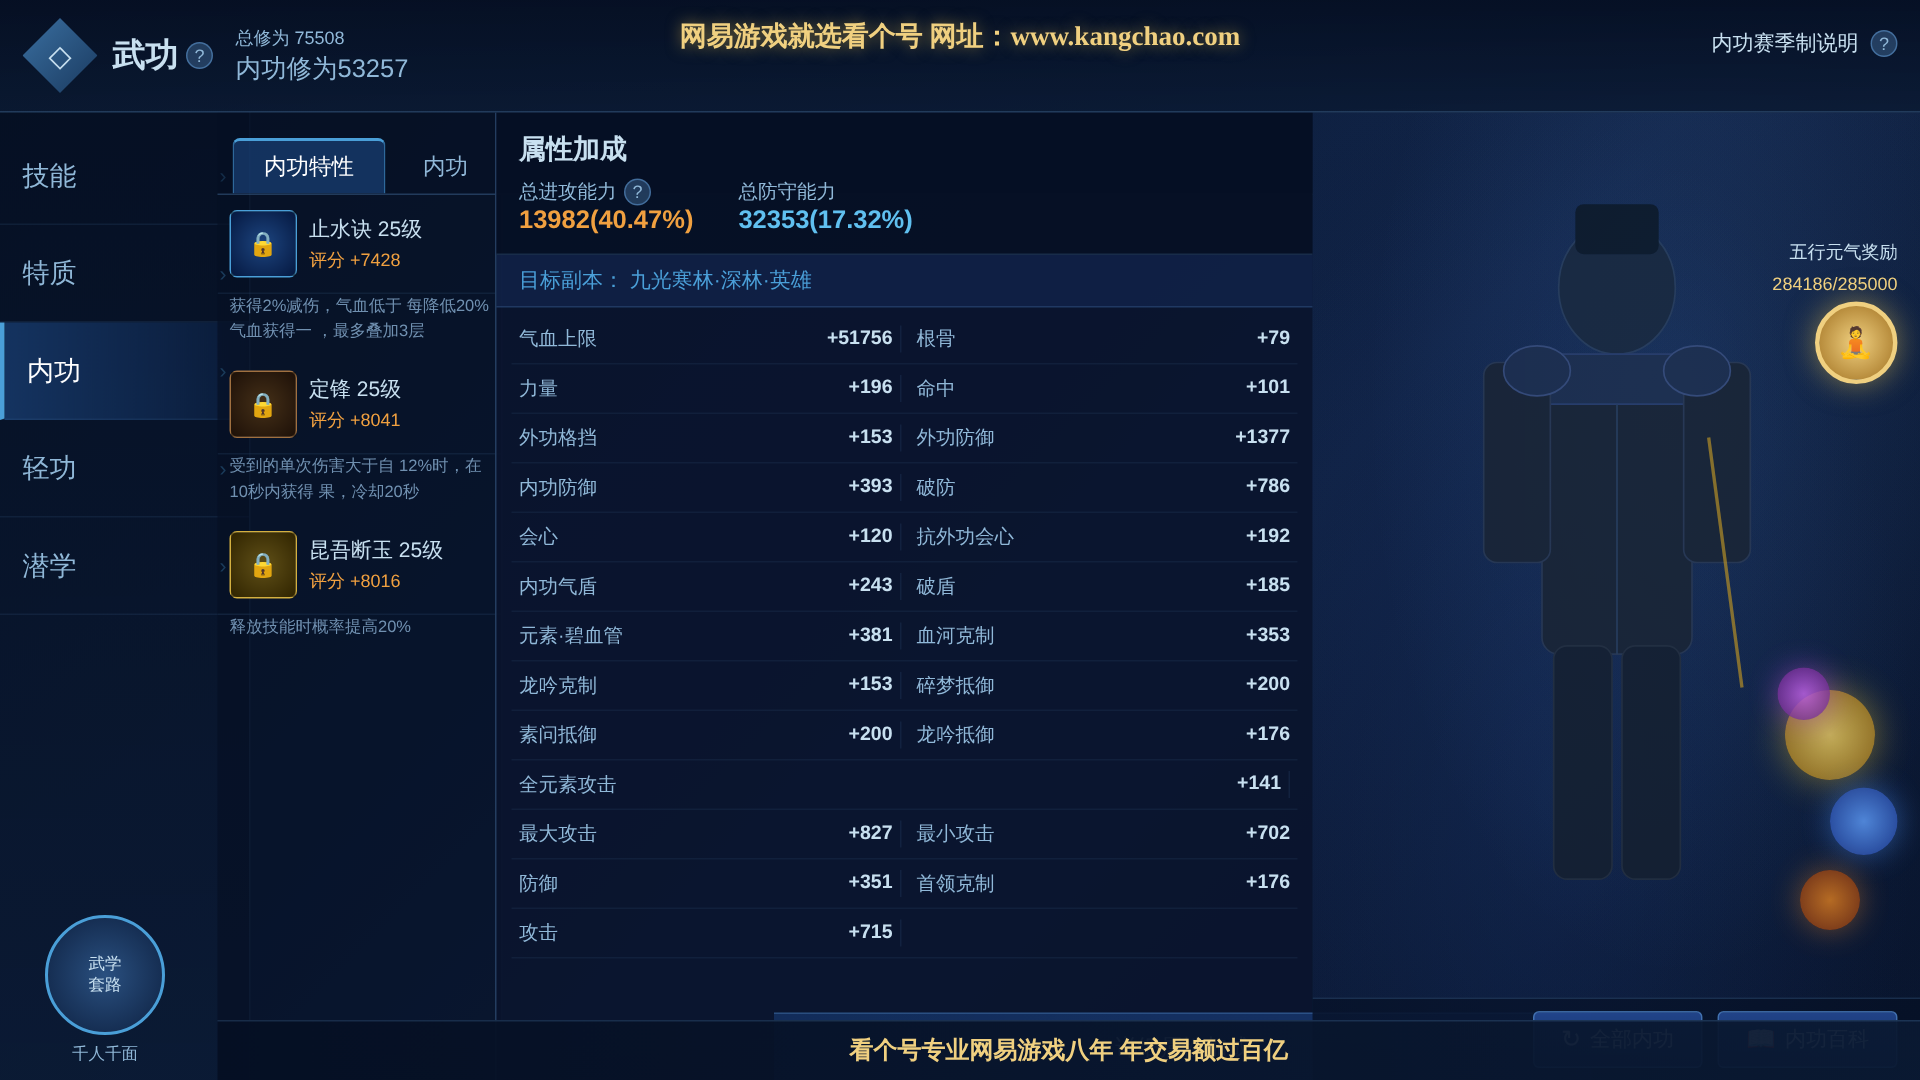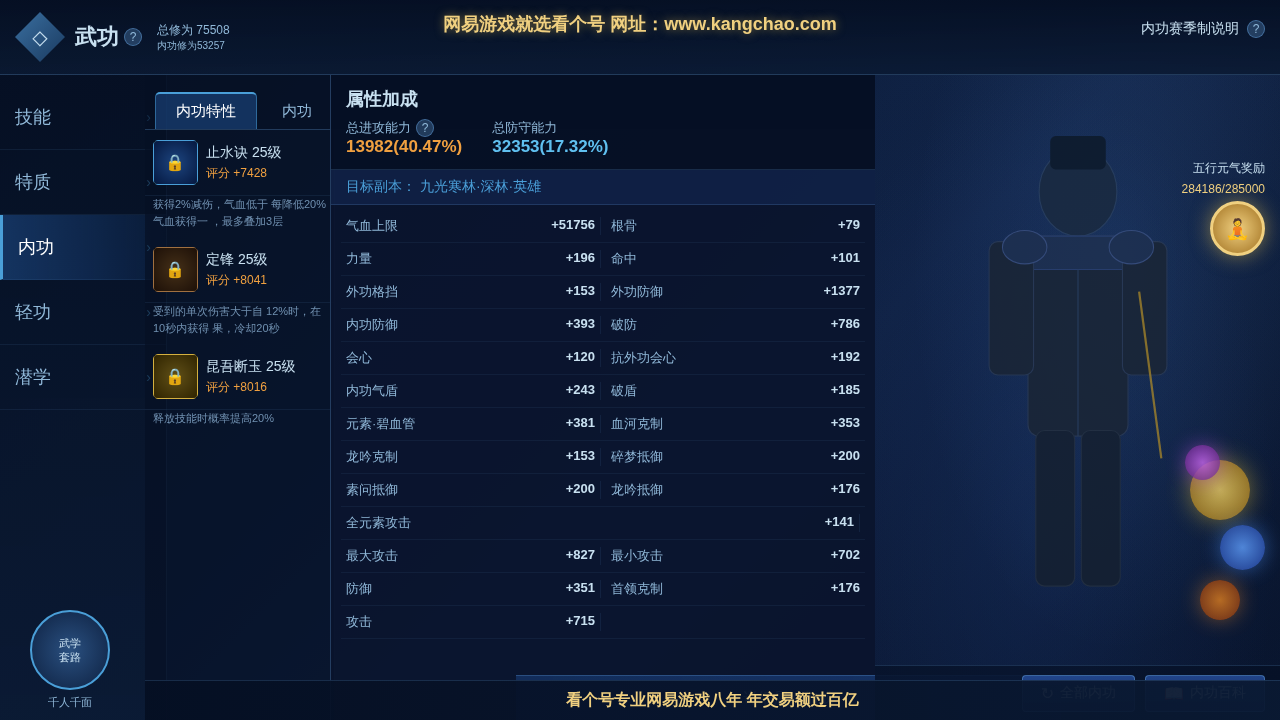--- a/index.html
+++ b/index.html
@@ -66,20 +66,21 @@
     .top-ad {
       position: absolute;
       top: 12px;
       left: 50%;
       transform: translateX(-50%);
       color: #f0d080;
       font-size: 18px;
       font-weight: bold;
       text-shadow: 0 0 10px rgba(240,200,80,0.5);
       white-space: nowrap;
+      font-family: Liberation Serif, serif;
     }
 
     .top-right-notice {
       position: absolute;
       right: 15px;
       top: 20px;
       color: #c8e0f0;
       font-size: 14px;
       display: flex;
       align-items: center;
@@ -520,21 +521,21 @@
 <div class="bg"></div>
 
 <div class="top-banner">
   <div class="top-logo">
     <span style="color:#c8e0f0;font-size:20px;">◇</span>
   </div>
   <span class="top-title">武功</span>
   <span class="top-subtitle qmark">?</span>
   <div class="top-stats">
     <div style="font-size:12px;">总修为 75508</div>
-    <div style="font-size:10px;">内功修为53257</div>
+    <div style="font-size:17px;">内功修为53257</div>
   </div>
   <div class="top-ad">网易游戏就选看个号    网址：www.kangchao.com</div>
   <div class="top-right-notice">
     <span>内功赛季制说明</span>
     <span class="qmark">?</span>
   </div>
 </div>
 
 <div class="left-sidebar">
   <div class="nav-item">

